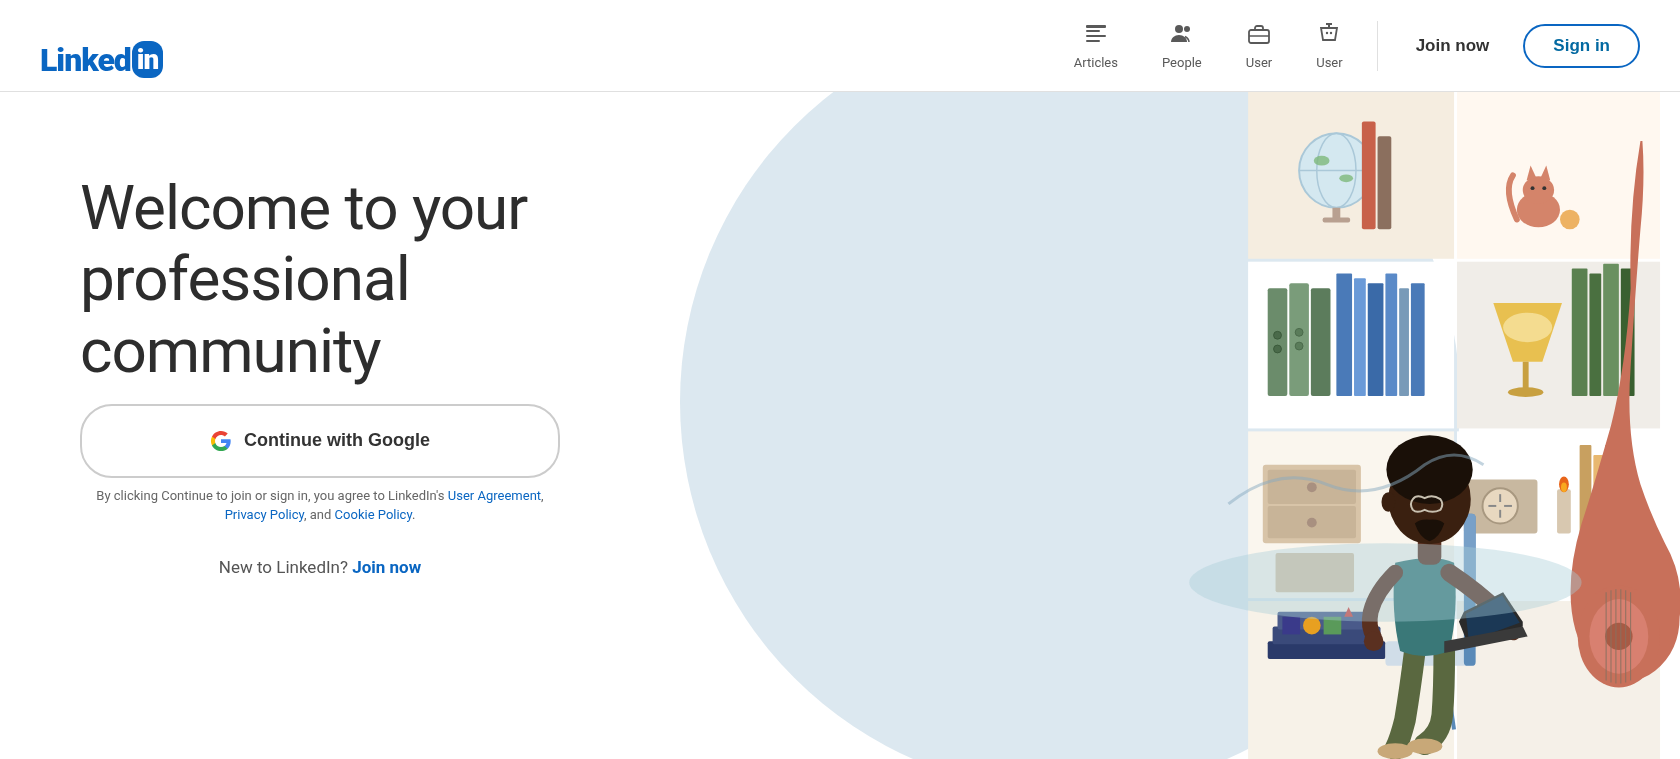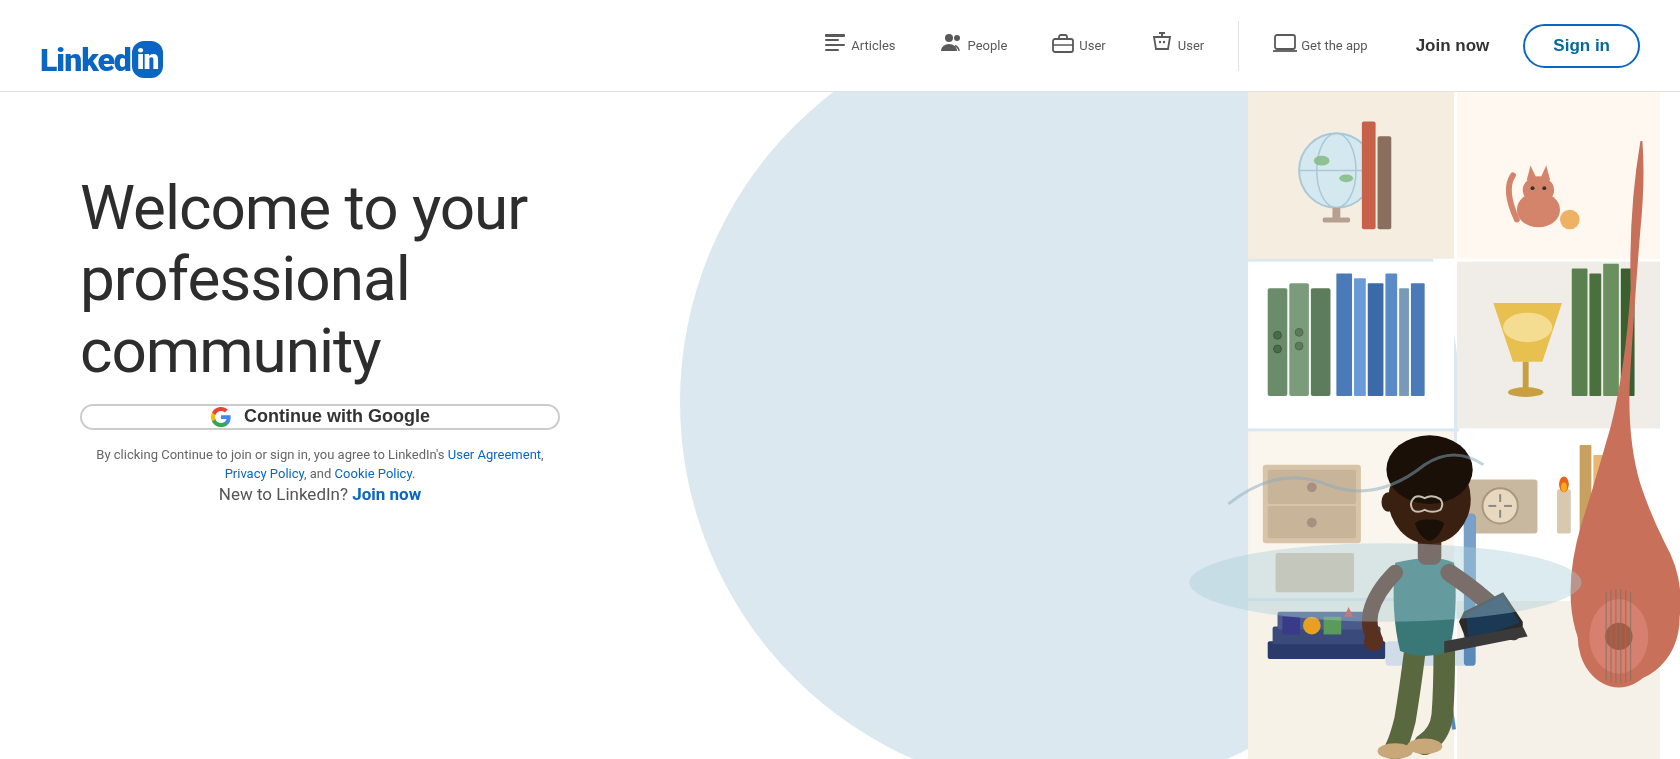--- a/index.html
+++ b/index.html
@@ -45,20 +45,21 @@
       margin-left: 1px;
     }
 
     nav {
       display: flex;
       align-items: center;
       gap: 8px;
     }
     .nav-item {
       display: flex;
+      flex-direction: column;
       align-items: center;
       padding: 8px 18px;
       color: #595959;
       font-size: 13px;
       cursor: pointer;
       border-radius: 4px;
       text-decoration: none;
       gap: 4px;
     }
     .nav-icon {
@@ -129,21 +130,21 @@
       flex-direction: column;
       gap: 14px;
       max-width: 490px;
     }
 
     .google-btn {
       display: flex;
       align-items: center;
       justify-content: center;
       gap: 12px;
-      padding: 0 24px;
+      padding: 24px 24px;
       border: 2px solid #ccc;
       border-radius: 32px;
       background: #fff;
       font-size: 18px;
       font-weight: 600;
       color: #333;
       cursor: pointer;
       width: 100%;
     }
 
@@ -162,33 +163,34 @@
       border-radius: 32px;
       background: #fff;
       font-size: 18px;
       font-weight: 600;
       color: #333;
       cursor: pointer;
       width: 100%;
     }
 
     .terms-text {
-      margin-top: 15px;
+      margin-top: 8px;
       font-size: 13px;
       color: #666;
       text-align: center;
       max-width: 490px;
       line-height: 1.5;
     }
     .terms-text a {
       color: #0a66c2;
       text-decoration: none;
     }
 
     .new-to-linkedin {
+      margin-top: 32px;
       font-size: 17px;
       color: #555;
       text-align: center;
       max-width: 490px;
     }
     .new-to-linkedin a {
       color: #0a66c2;
       font-weight: 700;
       text-decoration: none;
     }
@@ -268,29 +270,20 @@
             <line x1="12" y1="2" x2="12" y2="6" stroke="#595959" stroke-width="2"></line>
             <circle cx="10" cy="11" r="1.2"></circle>
             <circle cx="14" cy="11" r="1.2"></circle>
           </svg>
       </span>
       <span>User</span>
     </a>
 
     <div class="nav-divider"></div>
 
-    <a class="nav-item">
-      <span class="nav-icon">
-        <svg width="24" height="24" viewBox="0 0 24 24" fill="none" stroke="#595959" stroke-width="1.8">
-            <rect x="2" y="4" width="20" height="14" rx="2"></rect>
-            <line x1="0" y1="20" x2="24" y2="20"></line>
-          </svg>
-      </span>
-      <span>Get the app</span>
-    </a>
   </nav>
 
   <div class="header-right">
     <button class="join-now-btn">Join now</button>
     <button class="sign-in-btn">Sign in</button>
   </div>
 </header>
 
 <div class="main-content">
 

